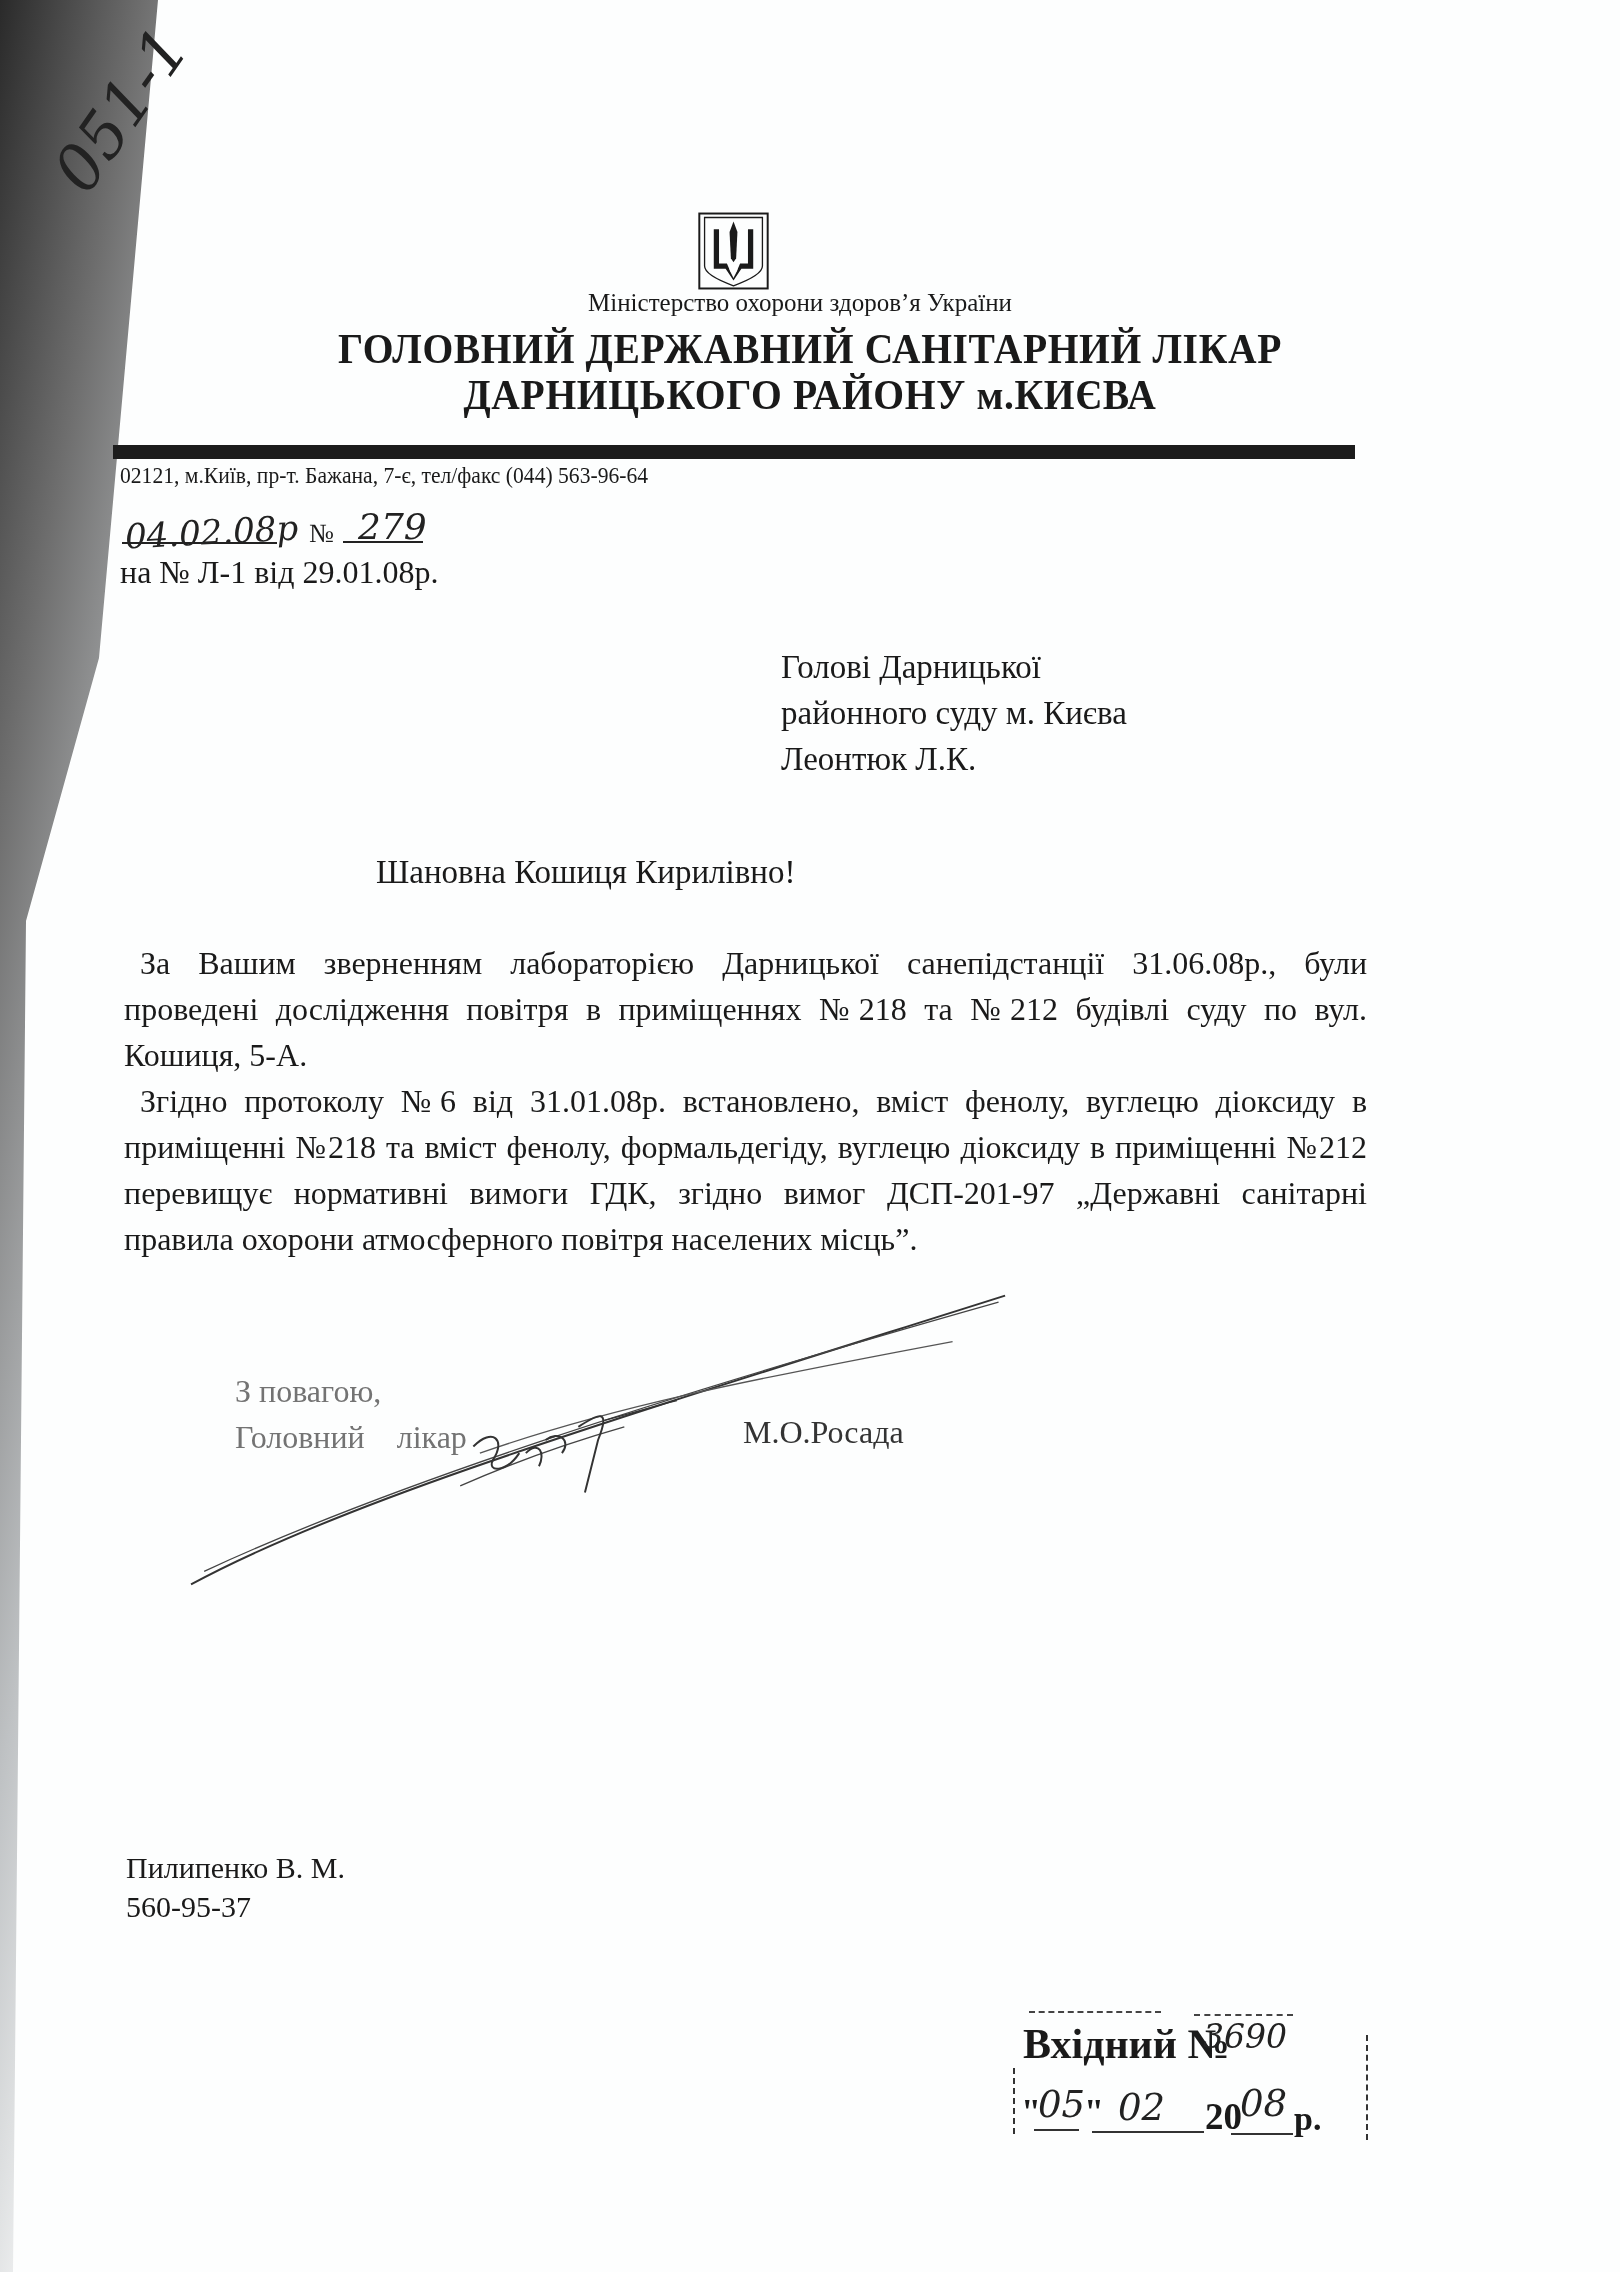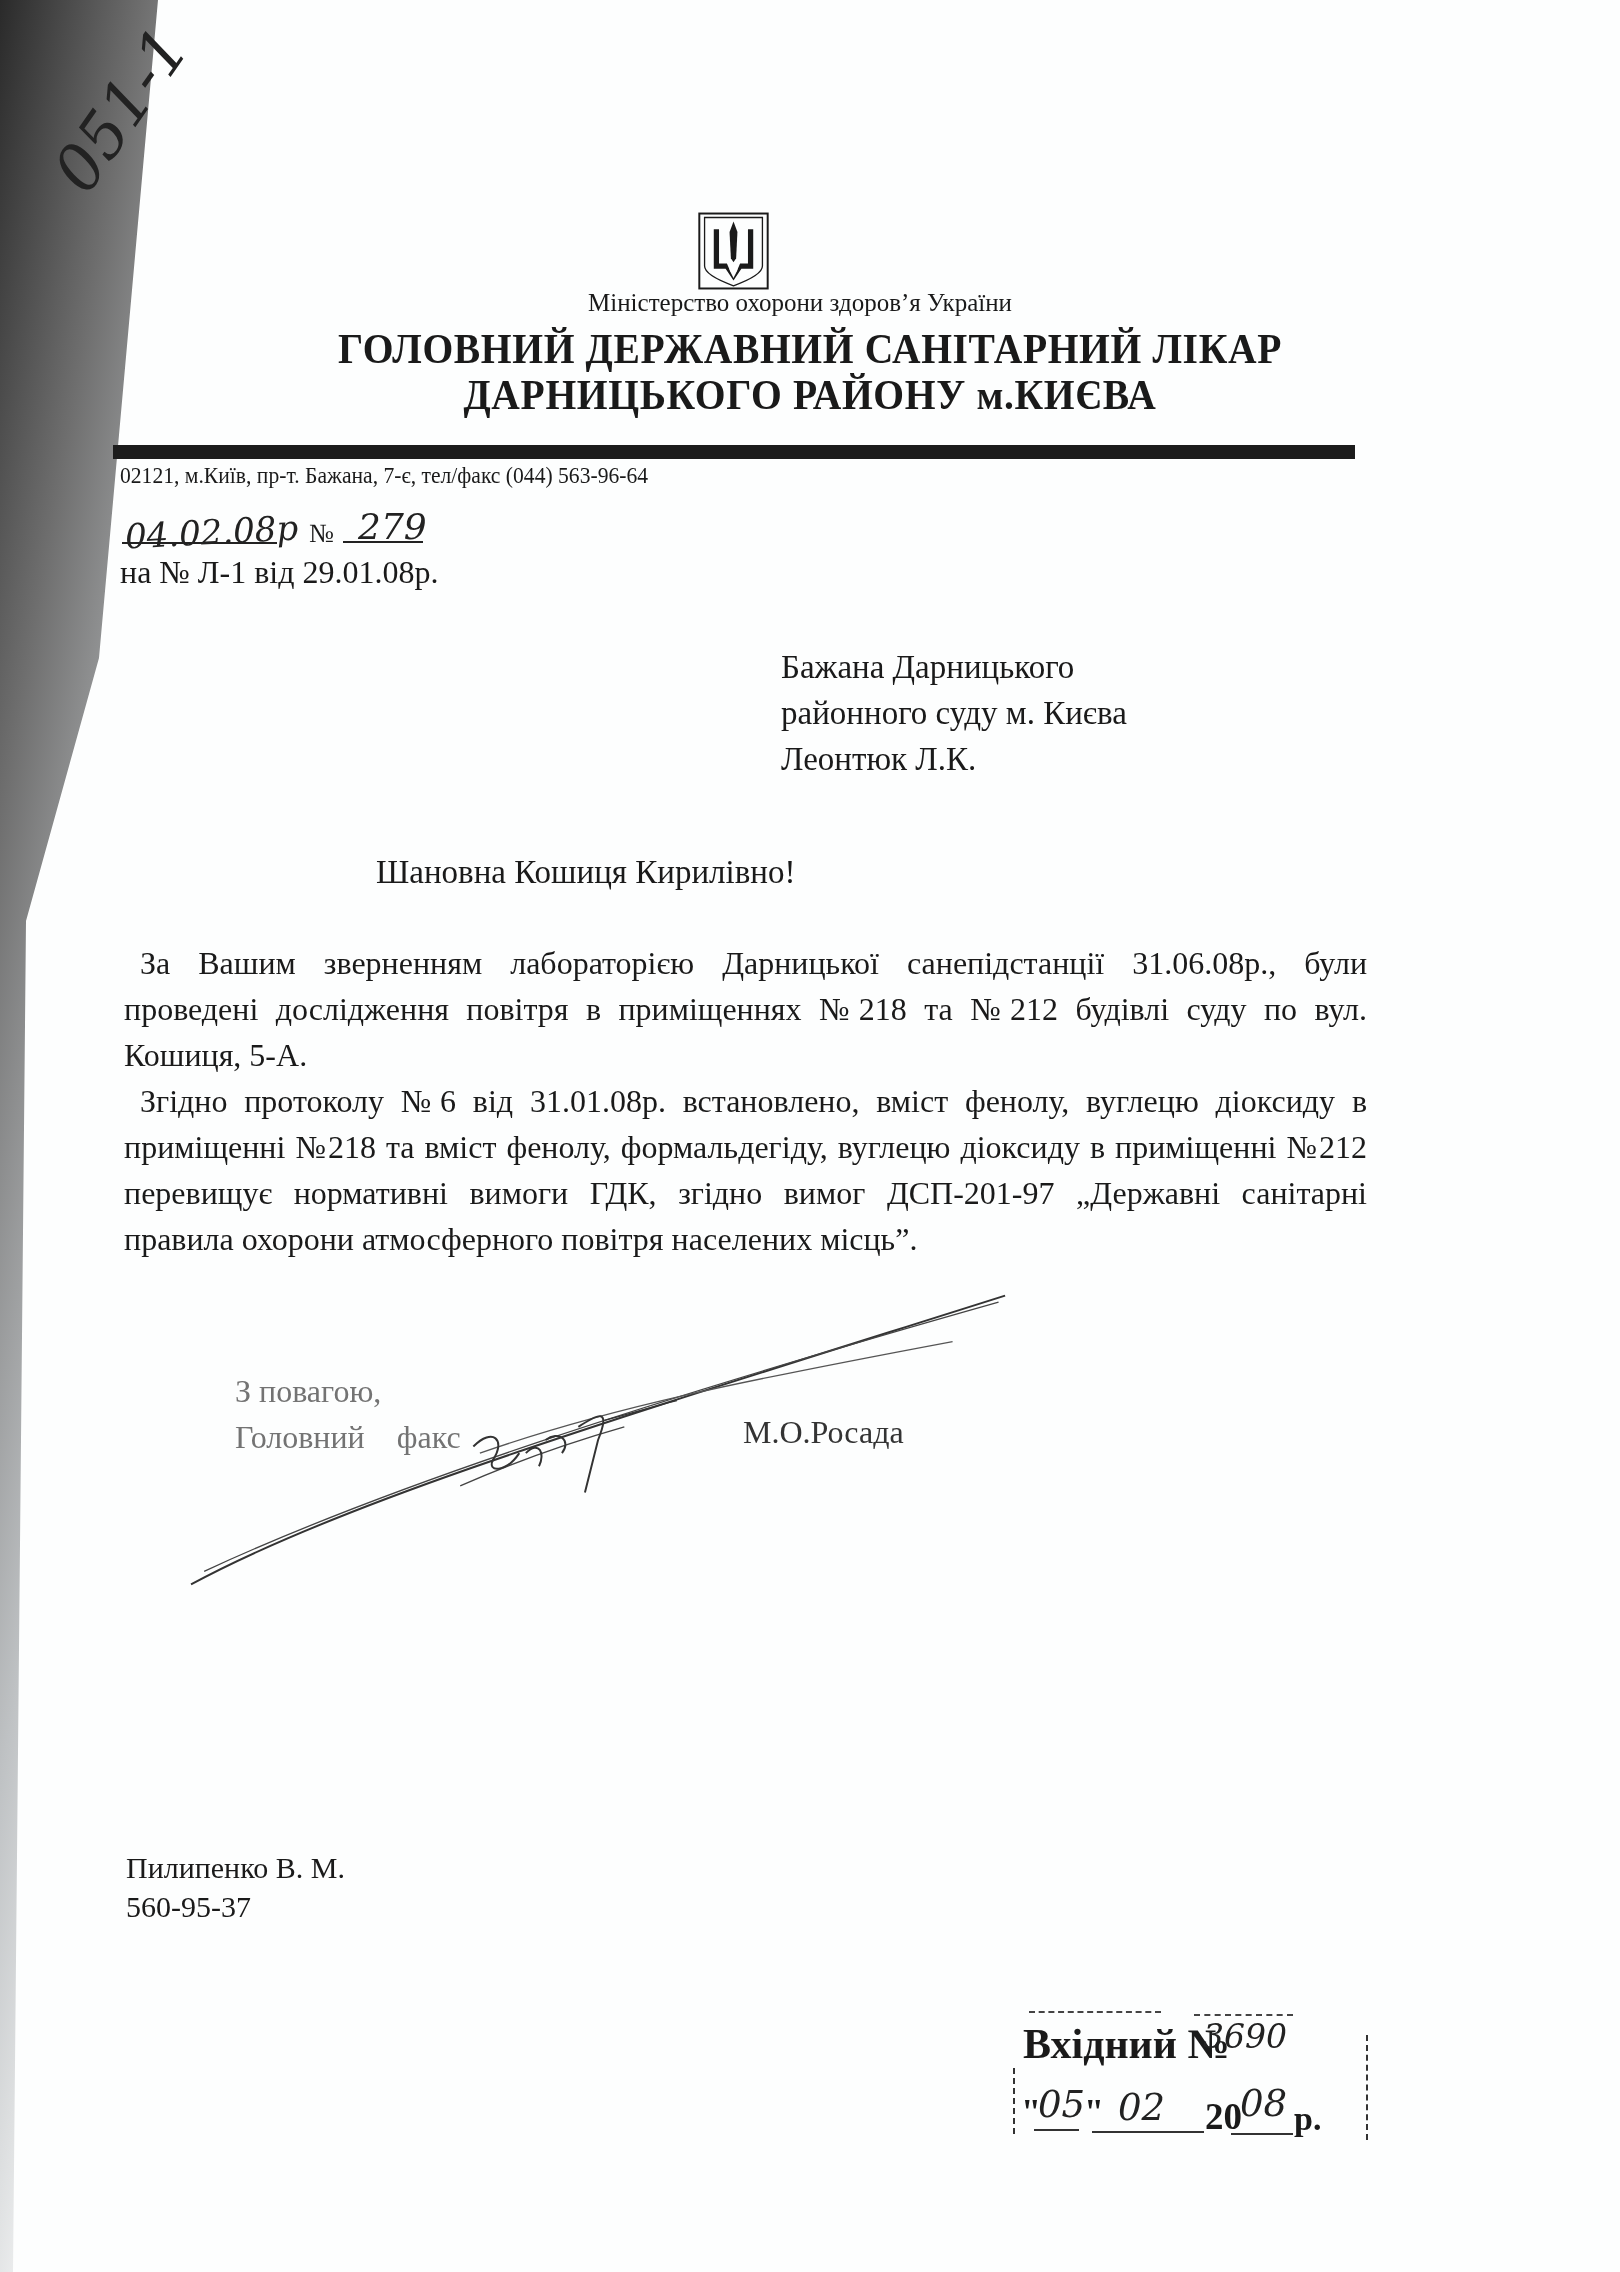--- a/index.html
+++ b/index.html
@@ -64,35 +64,35 @@
 
 <div class="abs hand regdate" style="font-size:34px;left:125px;top:512px;transform:rotate(-3deg);">04.02.08р</div>
 <div class="abs" style="left:122px;top:542px;width:155px;height:2px;background:#222;"></div>
 <div class="abs" style="left:309px;top:519px;font-size:26px;">№</div>
 <div class="abs hand" style="left:358px;top:506px;font-size:36px;">279</div>
 <div class="abs" style="left:343px;top:541px;width:80px;height:2px;background:#222;"></div>
 
 <div class="abs reply">на №  Л-1 від 29.01.08р.</div>
 
 <div class="abs recipient">
-  <div>Бажана Дарницького</div>
+  <div>Голові Дарницької</div>
   <div>районного суду м. Києва</div>
   <div>Леонтюк Л.К.</div>
 </div>
 
 <div class="abs salutation">Шановна Кошиця Кирилівно!</div>
 
 <div class="abs body">
   <p style="text-indent:16px;">За Вашим зверненням лабораторією Дарницької санепідстанції 31.06.08р., були проведені дослідження повітря в приміщеннях №218 та №212 будівлі суду по вул. Кошиця, 5-А.</p>
   <p style="text-indent:16px;">Згідно протоколу №6 від 31.01.08р.  встановлено, вміст фенолу, вуглецю діоксиду в приміщенні №218 та вміст фенолу, формальдегіду, вуглецю діоксиду в приміщенні №212 перевищує нормативні вимоги ГДК, згідно вимог ДСП-201-97 „Державні санітарні правила охорони атмосферного повітря населених місць”.</p>
 </div>
 
 <div class="abs sig-block">
   <div>З повагою,</div>
-  <div style="white-space:pre;">Головний    факс</div>
+  <div style="white-space:pre;">Головний    лікар</div>
 </div>
 <div class="abs sig-name">М.О.Росада</div>
 
 <svg class="abs signature" viewBox="0 0 1340 460">
   <path d="M60 450 C 300 320, 700 200, 1300 10" fill="none" stroke="#333" stroke-width="3"></path>
   <path d="M80 430 C 360 300, 760 170, 1290 20" fill="none" stroke="#444" stroke-width="2"></path>
   <path d="M500 250 C 700 180, 900 140, 1220 80" fill="none" stroke="#555" stroke-width="2"></path>
   <path d="M470 300 C 560 260, 650 230, 720 210" fill="none" stroke="#444" stroke-width="2"></path>
   <path d="M490 240 C 520 210, 540 230, 520 260 C 510 280, 540 280, 560 250" fill="none" stroke="#333" stroke-width="3"></path>
   <path d="M570 250 C 590 230, 600 250, 590 270 M 600 230 C 620 215, 640 230, 625 250" fill="none" stroke="#333" stroke-width="3"></path>

